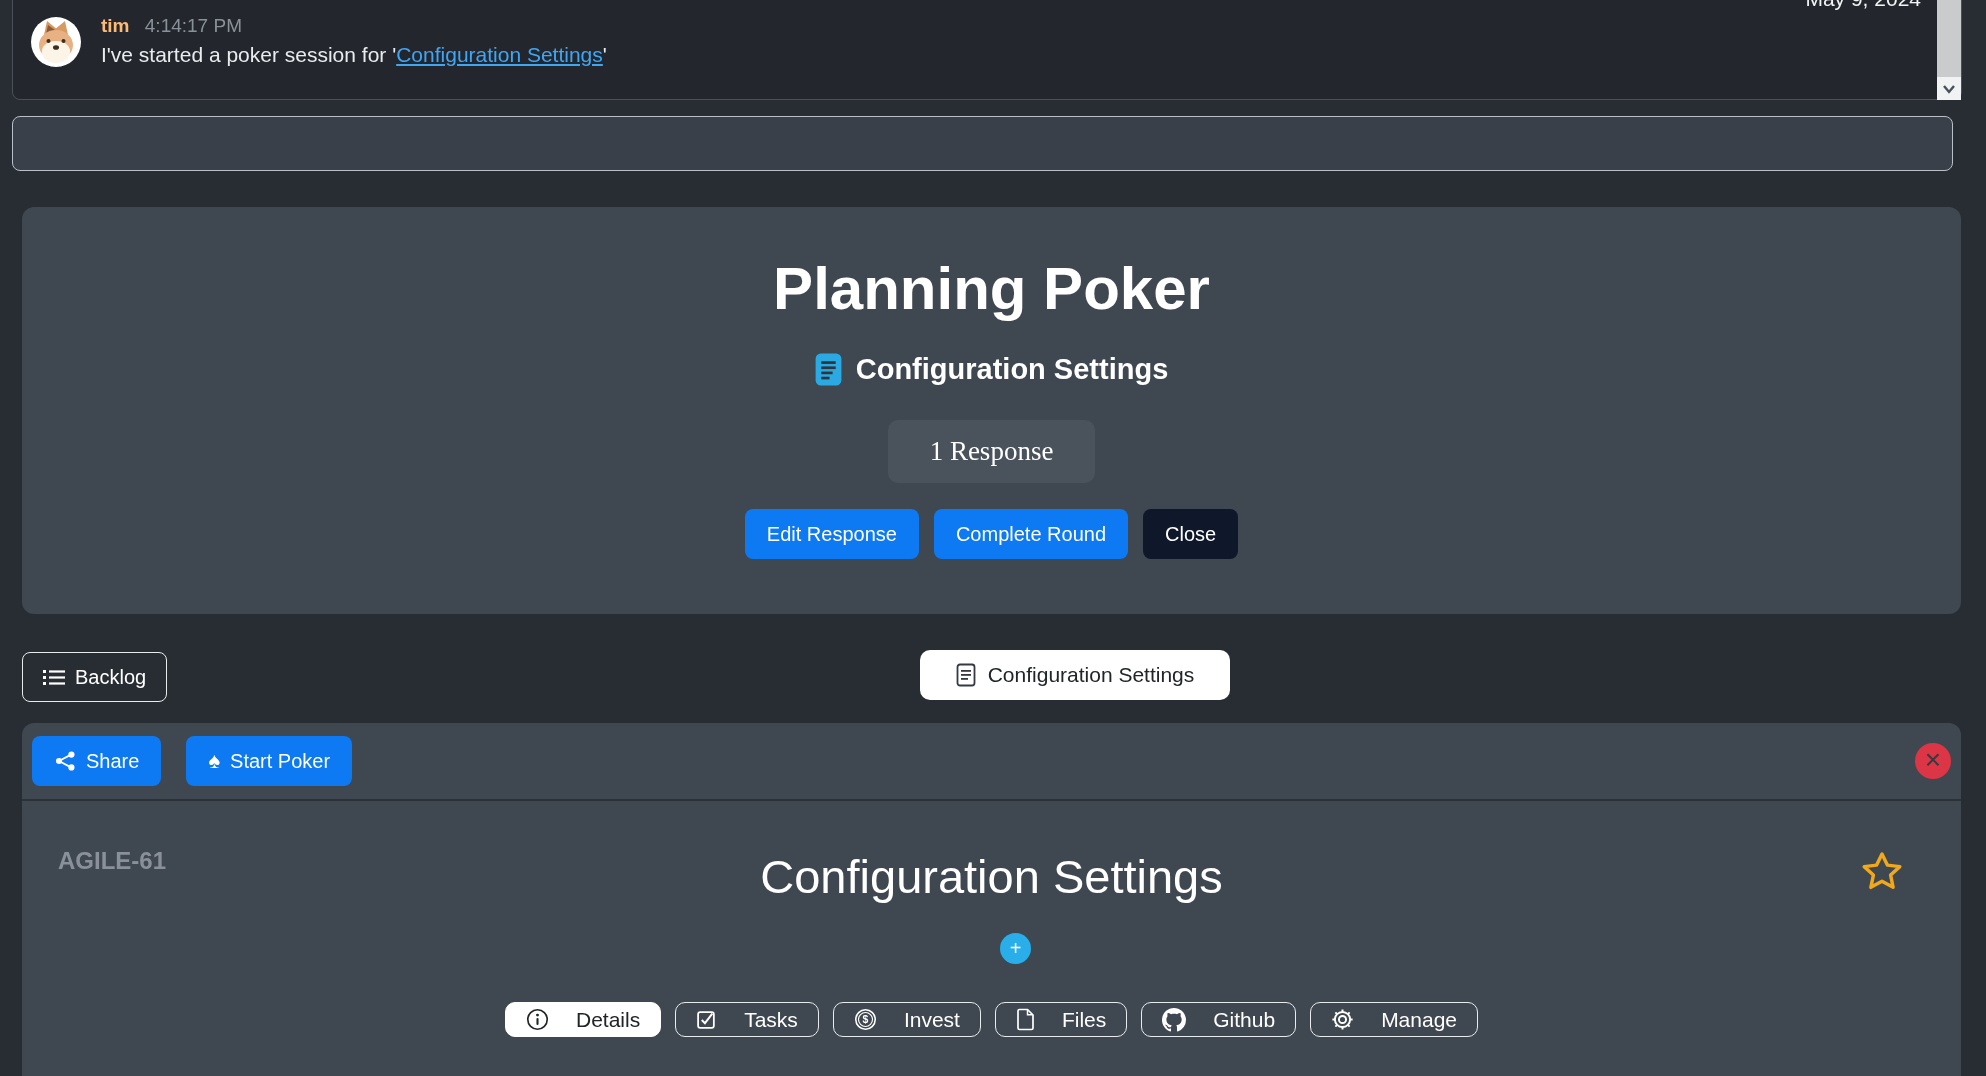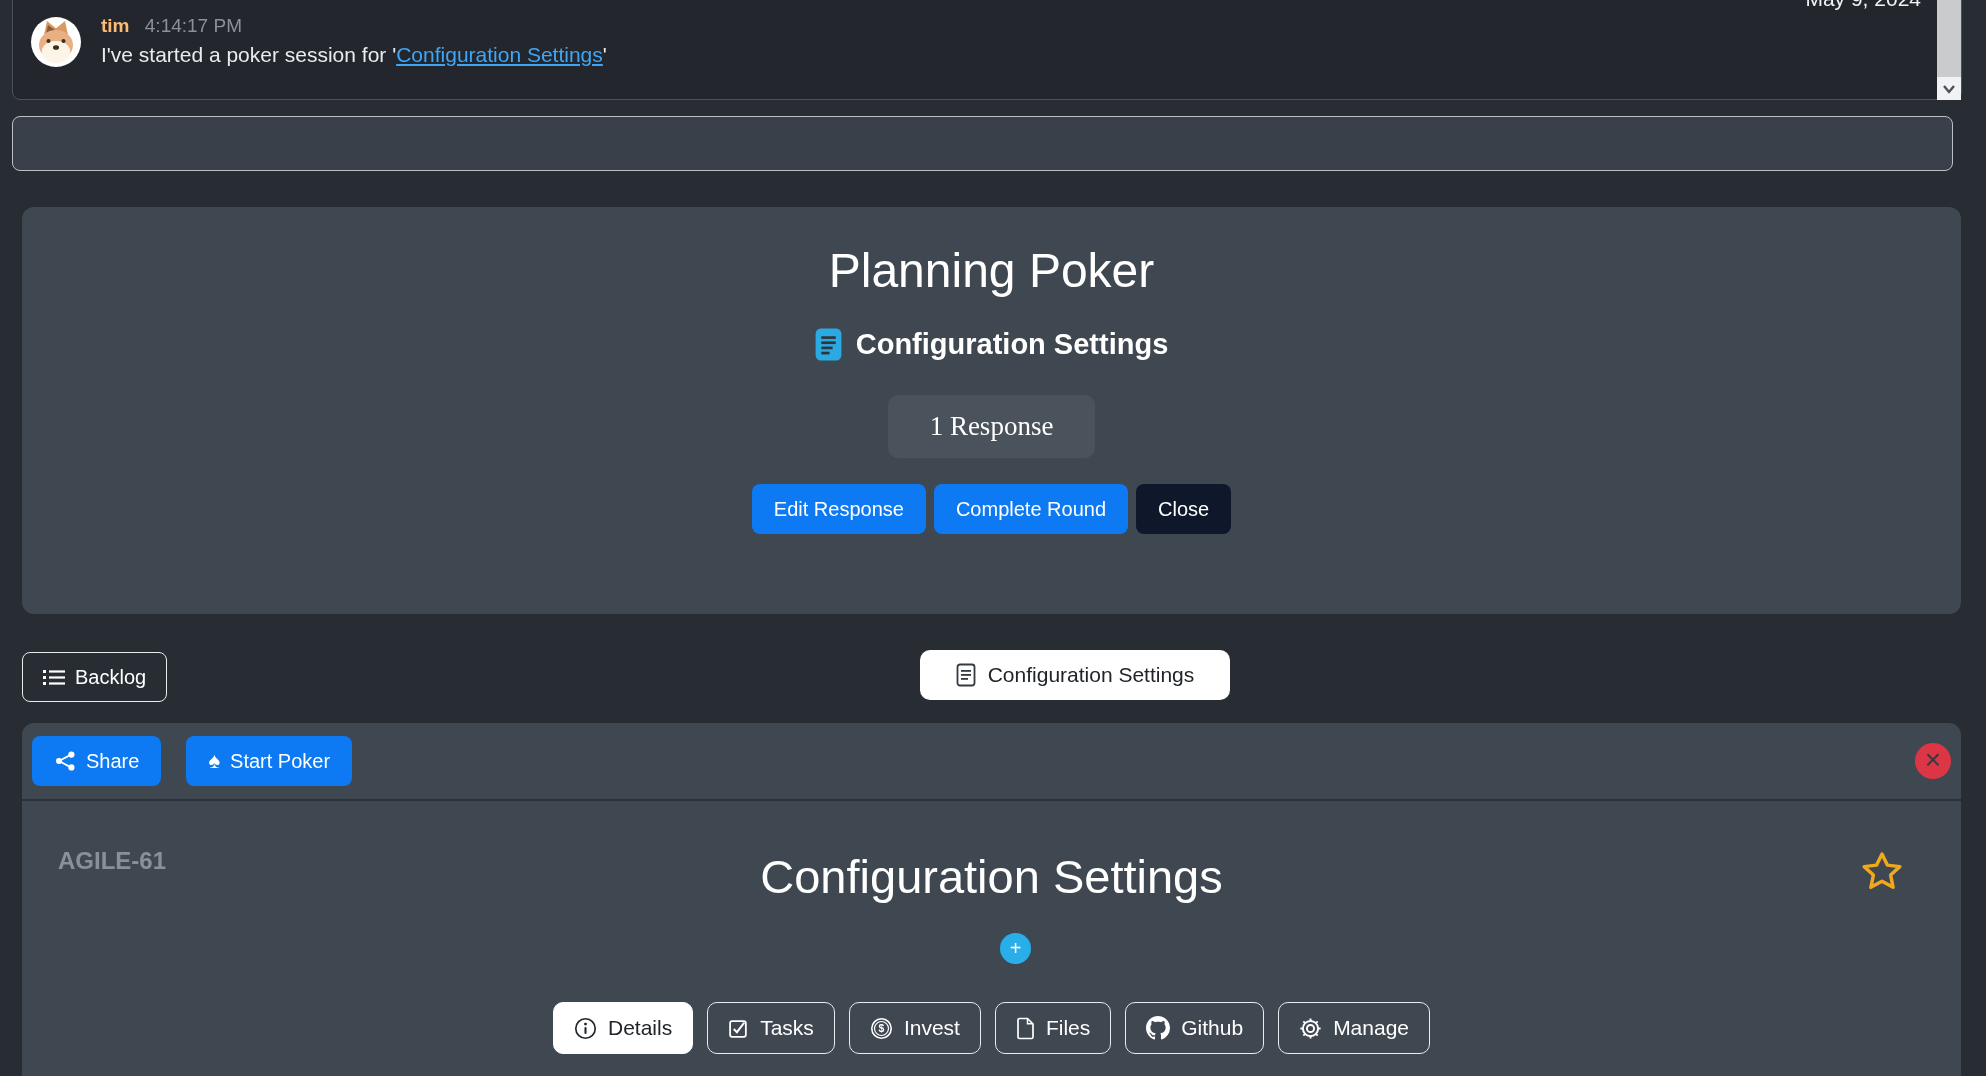--- a/index.html
+++ b/index.html
@@ -47,29 +47,29 @@
     background:#394049; border:1px solid #b9c0c8; border-radius:8px;
     color:#e9ecef; font-size:20px; padding:0 14px; outline:none;
     font-family:inherit;
   }
 
   
   .poker-panel {
     position:absolute; left:22px; top:207px; width:1939px; height:407px;
     background:#3f4750; border-radius:12px; text-align:center;
   }
-  .poker-title { margin-top:36px; font-size:48px; font-weight:400; color:#fff; }
+  .poker-title { margin-top:47px; font-size:60px; font-weight:700; color:#fff; }
   .poker-story { margin-top:30px; display:flex; align-items:center; justify-content:center; gap:14px; }
   .poker-story-title { font-size:29px; font-weight:bold; color:#fff; }
   .response-chip {
     margin-top:34px; display:inline-block; background:#4a525b; color:#fff;
     border:none; border-radius:10px; font-size:27px; padding:16px 42px;
     font-family:Liberation Serif, serif; cursor:pointer;
   }
-  .poker-actions { margin-top:26px; display:flex; justify-content:center; gap:8px; }
+  .poker-actions { margin-top:26px; display:flex; justify-content:center; gap:15px; }
   .btn {
     display:inline-flex; align-items:center; justify-content:center; gap:10px;
     height:50px; border:none; border-radius:8px; font-size:20px;
     font-family:inherit; cursor:pointer; color:#fff; padding:0 22px;
   }
   .btn-primary { background:#0d79f2; }
   .btn-secondary { background:#0f172a; }
 
   
   .backlog-btn {
@@ -112,23 +112,23 @@
     position:absolute; left:978px; top:210px; width:31px; height:31px;
     border-radius:50%; background:#29aeea; border:none; cursor:pointer;
     color:#fff; font-size:20px; display:flex; align-items:center; justify-content:center;
   }
   .fav-star { position:absolute; right:56px; top:126px; background:none; border:none; cursor:pointer; }
   .story-tabs {
     position:absolute; left:0; top:279px; width:100%;
     display:flex; justify-content:center; gap:14px;
   }
   .tab {
-    height:52px; border:1px solid #e9ecef; border-radius:10px;
+    height:35px; border:1px solid #e9ecef; border-radius:10px;
     background:transparent; color:#fff; font-size:21px; font-family:inherit;
-    display:inline-flex; align-items:center; gap:11px; padding:0 20px; cursor:pointer;
+    display:inline-flex; align-items:center; gap:27px; padding:0 20px; cursor:pointer;
   }
   .tab.active { background:#ffffff; color:#212529; border-color:#ffffff; }
   .spade-glyph { font-size:22px; line-height:1; }
 </style>
 </head>
 <body>
 
 <div class="chat-panel">
   <div class="chat-date">May 9, 2024</div>
 

